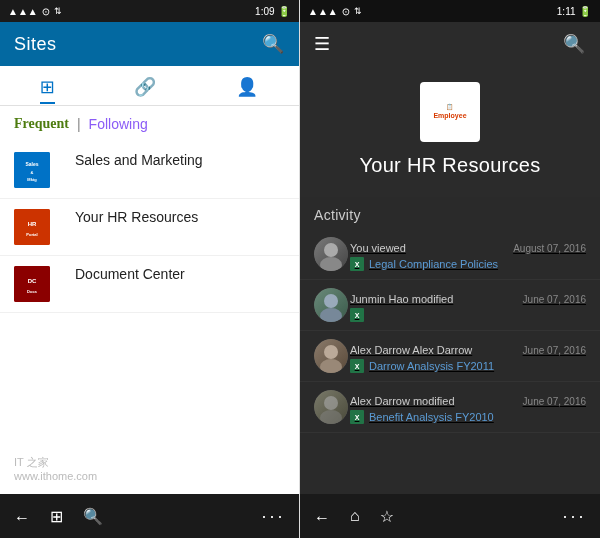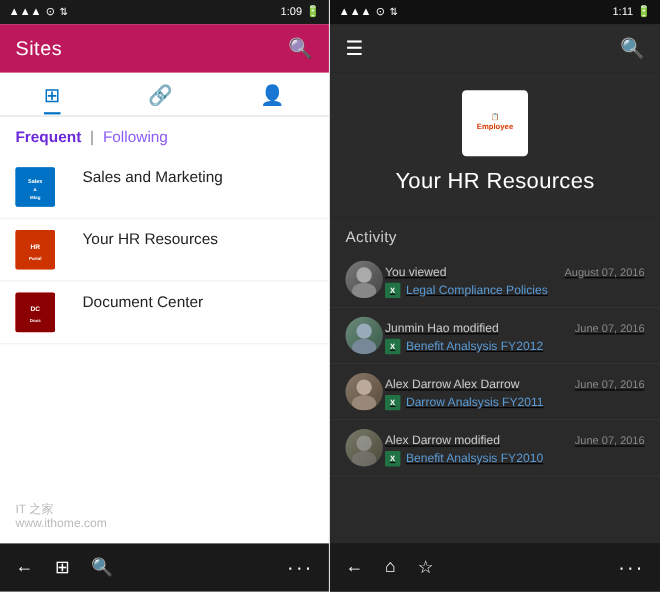--- a/index.html
+++ b/index.html
@@ -32,21 +32,21 @@
       color: #fff;
     }
 
     .left-status-left {
       display: flex;
       gap: 4px;
       align-items: center;
     }
 
     .left-header {
-      background: #be185d;
+      background: #0369a1;
       height: 44px;
       display: flex;
       align-items: center;
       justify-content: space-between;
       padding: 0 14px;
       gap: 16px;
     }
 
     .left-header-title {
       color: #fff;
@@ -85,23 +85,24 @@
 
     .left-filter-bar {
       display: flex;
       align-items: center;
       padding: 10px 14px;
       gap: 8px;
       font-size: 14px;
     }
 
     .filter-label-active {
-      color: #6d28d9;
+      color: #4d7c0f;
       font-weight: 600;
       cursor: pointer;
+      font-family: Liberation Serif, serif;
     }
 
     .filter-separator {
       color: #888;
     }
 
     .filter-label-inactive {
       color: #8b5cf6;
       cursor: pointer;
     }
@@ -514,21 +515,20 @@
           </svg>
         </div>
       </div>
       <div class="activity-content">
         <div class="activity-meta">
           <span class="activity-who">Junmin Hao modified</span>
           <span class="activity-date">June 07, 2016</span>
         </div>
         <div class="activity-file">
           <div class="file-icon">X</div>
-          <span class="activity-filename">Benefit Analsysis FY2012</span>
         </div>
       </div>
     </div>
 
     <div class="activity-item">
       <div class="avatar-circle">
         <div class="avatar-img user3">
           <svg width="34" height="34" viewBox="0 0 34 34">
             <circle cx="17" cy="13" r="7" fill="#ba9"></circle>
             <ellipse cx="17" cy="28" rx="11" ry="8" fill="#987"></ellipse>

